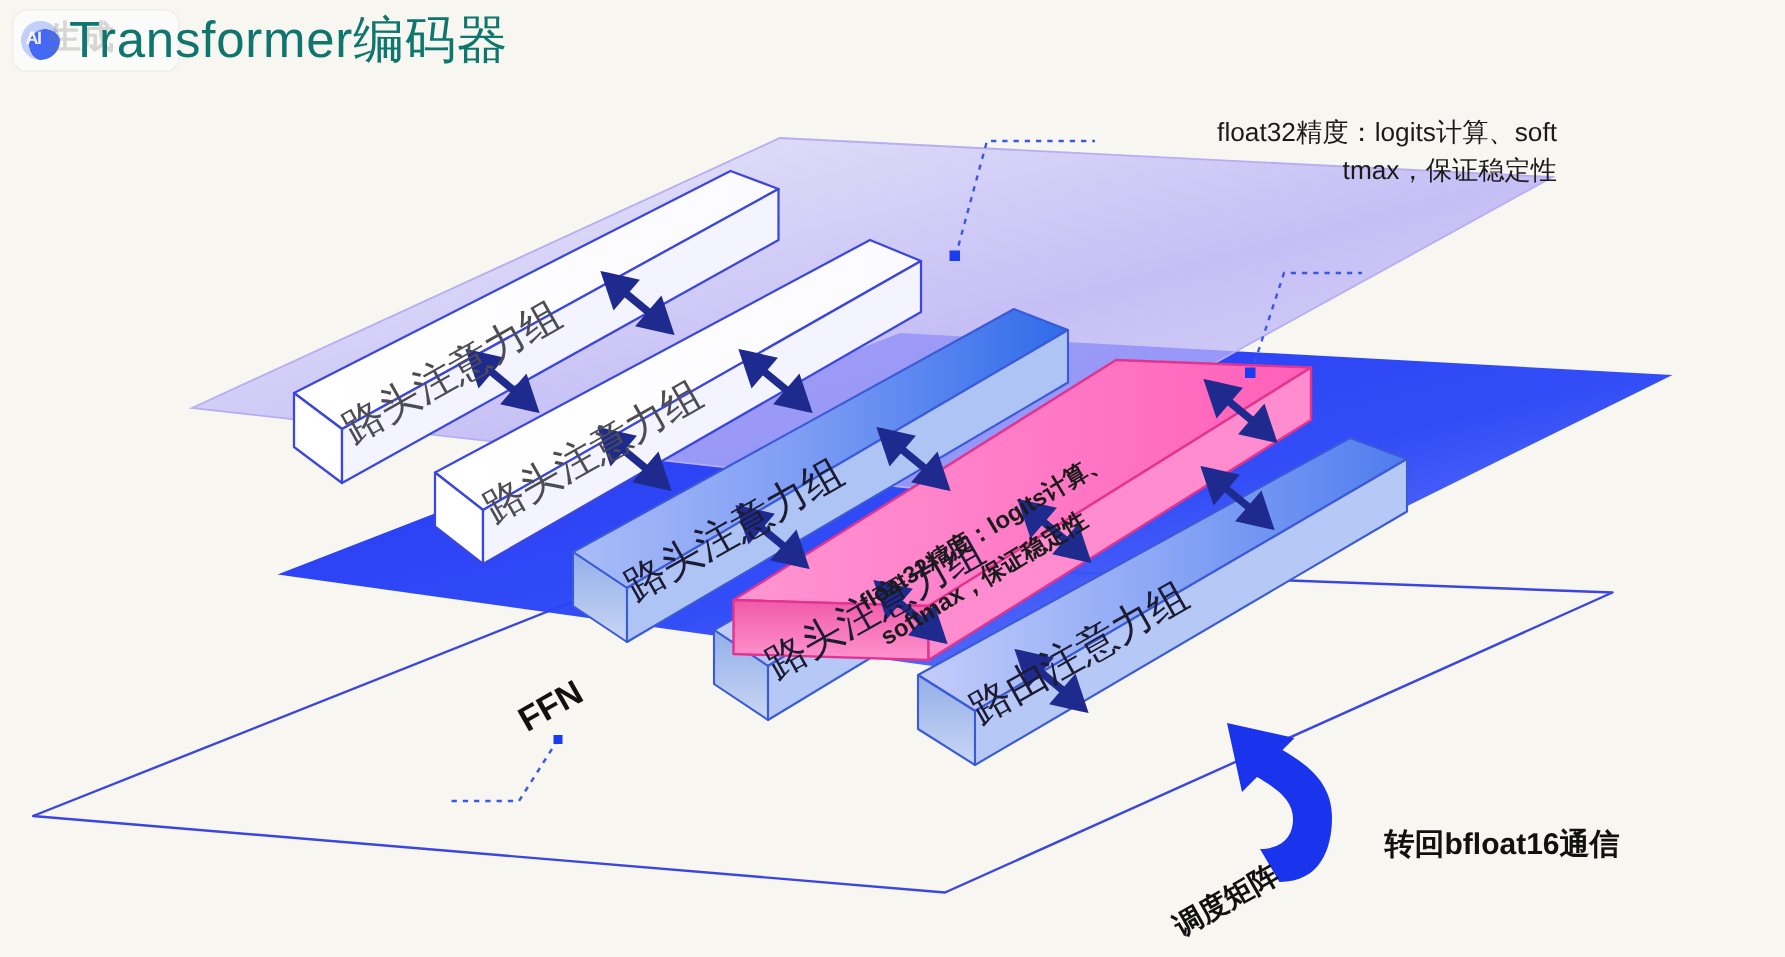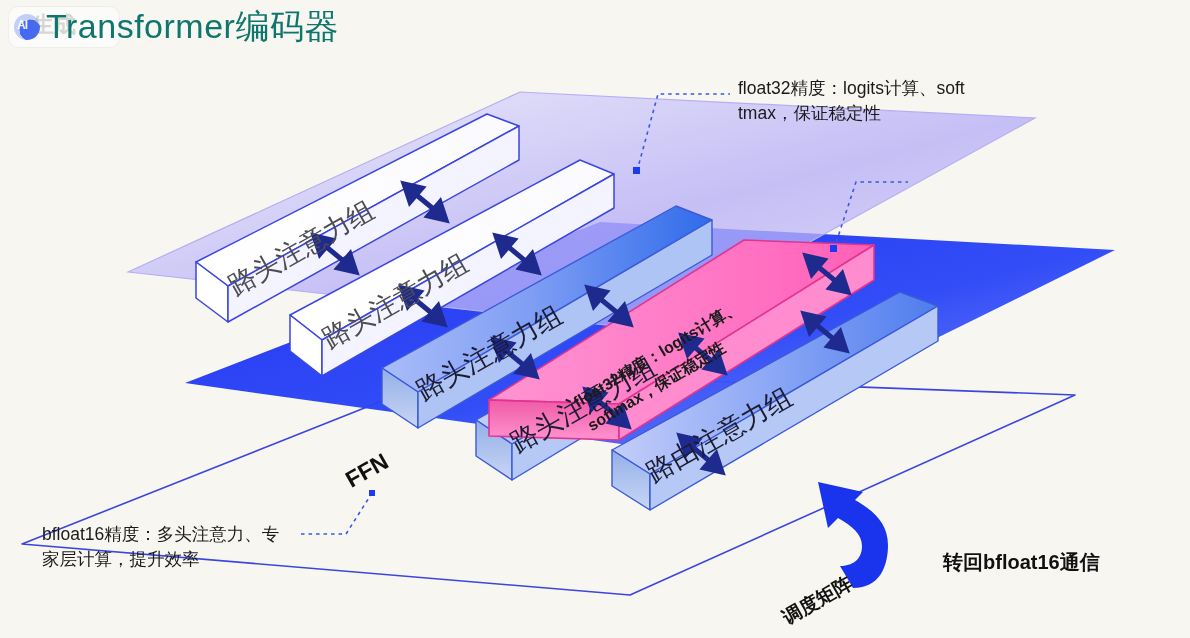--- a/index.html
+++ b/index.html
@@ -57,20 +57,21 @@
   }
   .bl-white{color:#4c4c52;}
   .bl-dark{color:#1b1b33;}
   .bl-pink{color:#1b1b1b;font-weight:700;}
 
   
   .anno{
     position:absolute;
     font-size:17.5px;line-height:1.45;color:#1a1a1a;
     white-space:pre-line;
+    text-align:right;
   }
   .small-label{
     position:absolute;font-weight:700;color:#111;
     white-space:nowrap;transform-origin:0 0;
   }
 </style>
 </head>
 <body>
 
 <div id="stage">
@@ -259,22 +260,20 @@
 
   <div class="barlabel bl-pink" style="left:568px;top:392px;transform:rotate(-31deg);font-size:16px;line-height:1.7;white-space:pre-line;">float32精度：logits计算、
 softmax，保证稳定性</div>
 
   <div class="barlabel bl-dark" style="left:640px;top:459px;transform:rotate(-29.5deg);font-size:27px;">路由注意力组</div>
 
   <div class="anno" style="left:738px;top:76px;width:300px;">float32精度：logits计算、soft
 tmax，保证稳定性</div>
 
 
-  <div class="anno" style="left:42px;top:522px;width:320px;">bfloat16精度：多头注意力、专
-家层计算，提升效率</div>
 
   <div class="small-label" style="left:341px;top:470px;font-size:23px;transform:rotate(-29.5deg);">FFN</div>
 
   <div class="small-label" style="left:778px;top:608px;font-size:19px;transform:rotate(-29.5deg);">调度矩阵</div>
 
-  <div class="small-label" style="left:923px;top:549px;font-size:20px;margin-left:20px;">转回bfloat16通信</div>
+  <div class="small-label" style="left:923px;top:549px;font-size:20px;">转回bfloat16通信</div>
 
 </div>
 
 </body></html>

